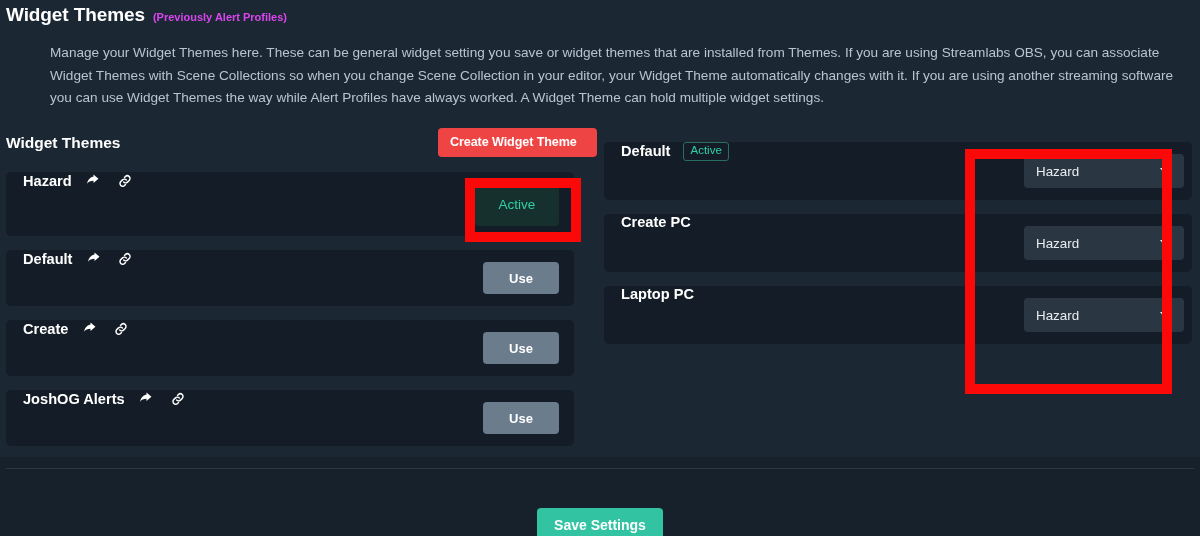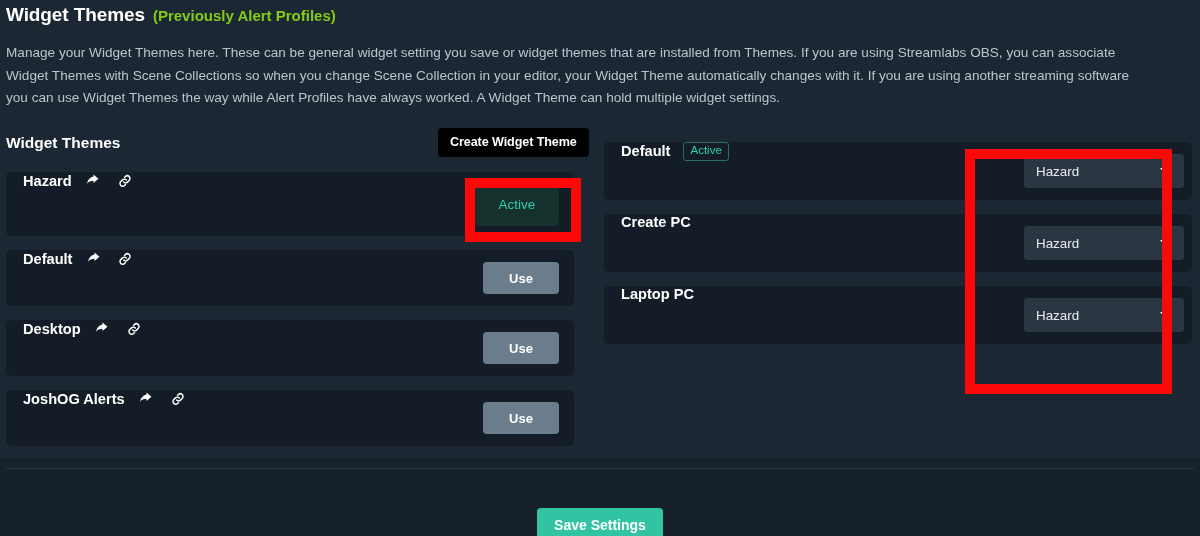--- a/index.html
+++ b/index.html
@@ -36,30 +36,31 @@
     gap: 8px;
     white-space: nowrap;
   }
   .title-main {
     font-size: 19px;
     font-weight: bold;
     color: #ffffff;
     letter-spacing: -0.1px;
   }
   .title-sub {
-    font-size: 15px;
-    font-weight: bold;
-    color: #84cc16;
+    font-size: 11px;
+    font-weight: bold;
+    color: #d946ef;
   }
   .description {
     margin-top: 16px;
     font-size: 13.6px;
     line-height: 22.5px;
     color: #b9c4ce;
     max-width: 1140px;
+    margin-left: 44px;
   }
 
   
   .columns {
     position: absolute;
     top: 128px;
     left: 0;
     right: 0;
     display: flex;
   }
@@ -85,27 +86,27 @@
   .section-title {
     font-size: 15.5px;
     font-weight: bold;
     color: #ffffff;
   }
 
   .btn-create {
     position: absolute;
     left: 432px;
     top: 0px;
-    background: #000000;
+    background: #ef4444;
     color: #ffffff;
     font-size: 12.6px;
     font-weight: bold;
     border: none;
     border-radius: 4px;
-    padding: 7px 12px 8px 12px;
+    padding: 7px 20px 8px 12px;
     cursor: pointer;
     letter-spacing: -0.1px;
   }
 
   
   .row-list {
     margin-top: 14px;
   }
   .row {
     position: relative;
@@ -312,21 +313,21 @@
                 </svg>
             </span>
           </div>
           <div class="row-right">
             <button class="btn-use">Use</button>
           </div>
         </div>
 
         <div class="row">
           <div class="row-left">
-            <span class="row-label">Desktop</span>
+            <span class="row-label">Create</span>
             <span class="icon-btn">
               <svg width="17" height="17" viewBox="0 0 24 24" fill="#ffffff">
                   <path d="M12 5V2l7 6-7 6v-3.1c-4.2 0-7 1.3-9 4.1.8-4 3.2-8.5 9-9.9V5z"></path>
                 </svg>
             </span>
             <span class="icon-btn">
               <svg width="16" height="16" viewBox="0 0 24 24" fill="none" stroke="#ffffff" stroke-width="2.2" stroke-linecap="round">
                   <path d="M10 13.5a4 4 0 0 0 5.7.2l2.6-2.6a4 4 0 1 0-5.7-5.7l-1.3 1.3"></path>
                   <path d="M14 10.5a4 4 0 0 0-5.7-.2l-2.6 2.6a4 4 0 1 0 5.7 5.7l1.3-1.3"></path>
                 </svg>

